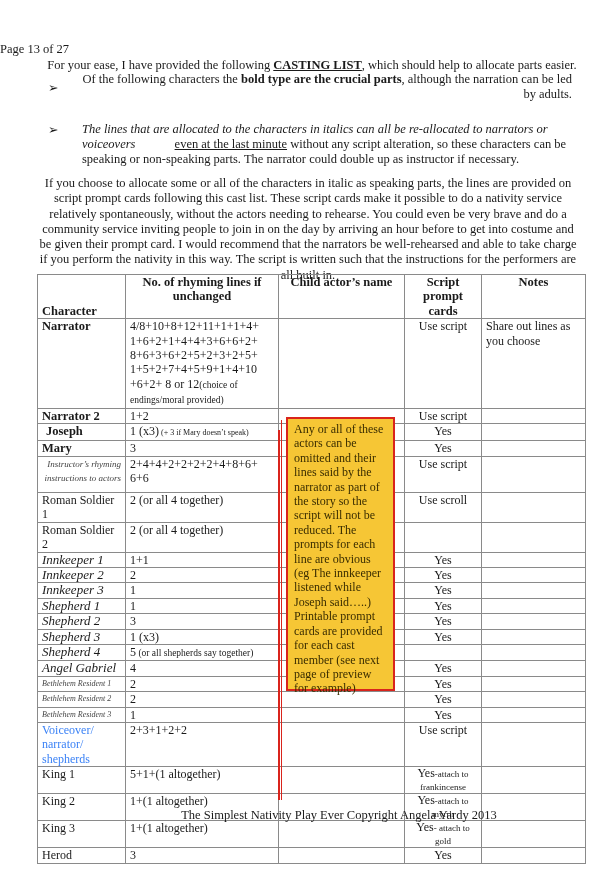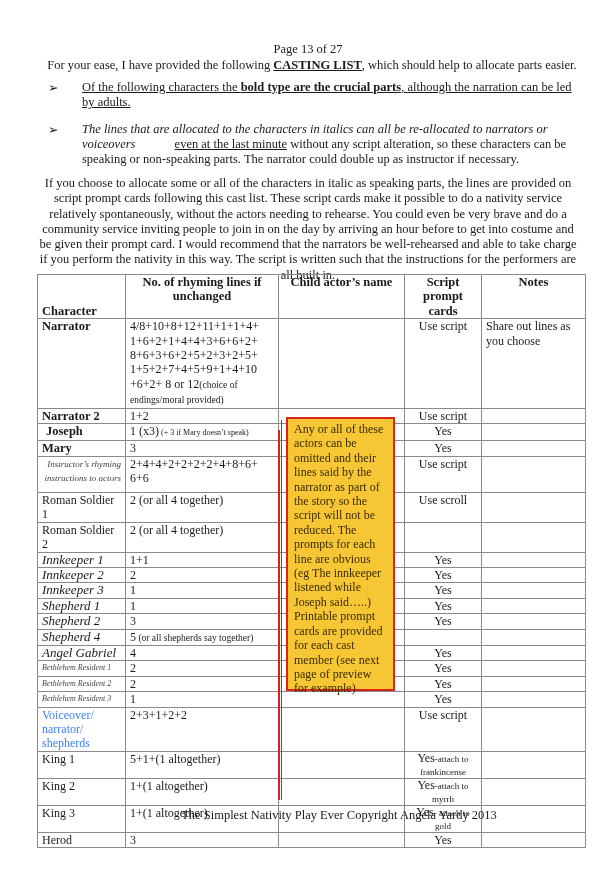--- a/index.html
+++ b/index.html
@@ -1,27 +1,27 @@
 <!DOCTYPE html>
 <html><head>
   <meta charset="utf-8">
   <style>
     html, body { margin: 0; padding: 0; background: #ffffff; }
     body {
       width: 616px; height: 872px; position: relative; overflow: hidden;
       font-family: "Liberation Serif", "DejaVu Serif", serif;
       color: #1a1a1a;
     }
-    .page-num { position: absolute; top: 42px; left: 0; width: 616px; text-align: center; font-size: 12.5px; }
+    .page-num { position: absolute; top: 42px; left: 0; width: 616px; font-size: 12.5px; }
     .intro { position: absolute; top: 58px; left: 4px; width: 616px; text-align: center; font-size: 12.5px; }
     .intro .cast { font-weight: bold; text-decoration: underline; }
     .bullet { position: absolute; left: 48px; font-size: 12.5px; }
     .bullet-text { position: absolute; left: 82px; width: 490px; font-size: 12.5px; line-height: 15px; }
     .b1 { top: 80px; }
-    .b1t { top: 80px; text-align: left; text-decoration: underline; }
+    .b1t { top: 72px; text-align: right; }
     .b2 { top: 122px; }
     .b2t { top: 122px; }
     .b2t .it { font-style: italic; }
     .b2t .ul { text-decoration: underline; margin-left: 36px; }
     .para { position: absolute; top: 176px; left: 38px; width: 540px; text-align: center; font-size: 12.5px; line-height: 15.3px; }
 
     table.cast-table {
       position: absolute; top: 274px; left: 37px; width: 548px;
       border-collapse: collapse; font-size: 12px; table-layout: fixed;
     }
@@ -173,20 +173,27 @@
   </tr>
 
   <tr style="height:15px">
     <td class="big-it">Shepherd 2</td>
     <td>3</td>
     <td></td>
     <td class="script">Yes</td>
     <td></td>
   </tr>
 
+  <tr style="height:15px">
+    <td class="big-it">Shepherd 3</td>
+    <td>1 (x3)</td>
+    <td></td>
+    <td class="script">Yes</td>
+    <td></td>
+  </tr>
 
   <tr style="height:15px">
     <td class="big-it">Shepherd 4</td>
     <td><span>5</span><span class="small"> (or all shepherds say together)</span></td>
     <td></td>
     <td class="script"></td>
     <td></td>
   </tr>
 
   <tr style="height:15px">

